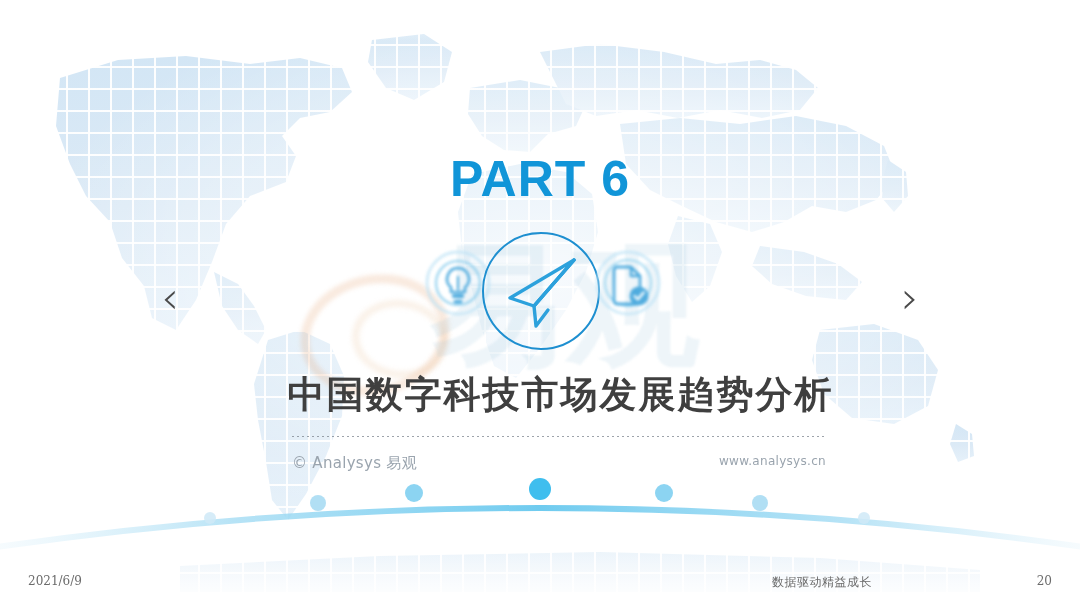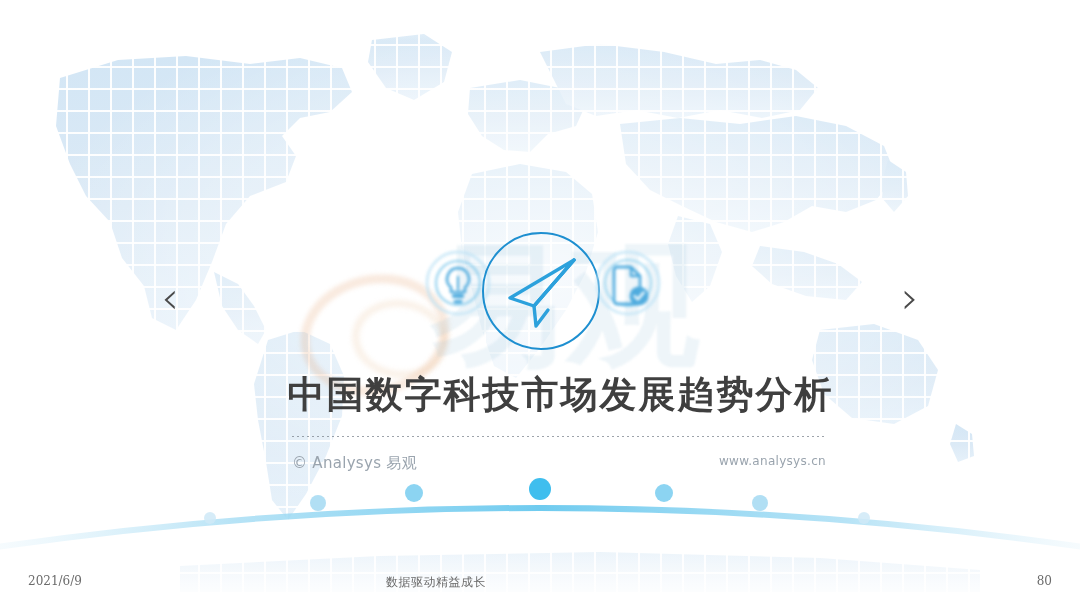--- a/index.html
+++ b/index.html
@@ -186,21 +186,21 @@
     position: absolute;
     left: 28px; top: 574px;
     font-size: 12px;
     color: #6b6b6b;
     font-family: "DejaVu Serif", serif;
   }
   .footer-slogan {
     position: absolute;
     left: 0; top: 574px;
     width: 872px;
-    text-align: center;
+    text-align: right;
     font-size: 12px;
     color: #6b6b6b;
     letter-spacing: .5px;
     font-family: "DejaVu Sans", sans-serif;
   }
   .footer-page {
     position: absolute;
     right: 28px; top: 574px;
     font-size: 12px;
     color: #6b6b6b;
@@ -267,20 +267,21 @@
     <div class="vignette"></div>
   </div>
 
   <div class="watermark-mark"></div>
   <div class="watermark-mark2"></div>
   <div class="watermark-text">易观</div>
 
   <div class="nav-arrow nav-prev">‹</div>
   <div class="nav-arrow nav-next">›</div>
 
+  <div class="part-label">PART 6</div>
 
   <div class="icon-cluster">
 
     <svg class="side-icon side-icon-left" viewBox="0 0 70 70">
       <circle cx="35" cy="35" r="31" fill="none" stroke="#BEE3F6" stroke-width="2.6"></circle>
       <circle cx="35" cy="35" r="22" fill="none" stroke="#7FC9EC" stroke-width="2.2"></circle>
       <path d="M35 20 a11 11 0 0 1 7 19.4 v4.6 h-14 v-4.6 A11 11 0 0 1 35 20 z" fill="none" stroke="#2C9BD8" stroke-width="2.6" stroke-linejoin="round"></path>
       <rect x="29" y="46" width="12" height="4" rx="1.6" fill="#2C9BD8"></rect>
       <rect x="30.5" y="52" width="9" height="3.4" rx="1.4" fill="#2C9BD8"></rect>
       <line x1="35" y1="28" x2="35" y2="42" stroke="#2C9BD8" stroke-width="2"></line>
@@ -330,15 +331,15 @@
           <circle cx="540" cy="33" r="11" fill="#3FBEEE" opacity="1"></circle>
           <circle cx="664" cy="37" r="9" fill="#86D2F1" opacity="0.95"></circle>
           <circle cx="760" cy="47" r="8" fill="#A8DCF3" opacity="0.9"></circle>
           <circle cx="864" cy="62" r="6" fill="#CFE9F7" opacity="0.85"></circle>
         </g>
     </svg>
   </div>
 
   <div class="footer-date">2021/6/9</div>
   <div class="footer-slogan">数据驱动精益成长</div>
-  <div class="footer-page">80</div>
+  <div class="footer-page">20</div>
 
 </div>
 
 </body></html>

